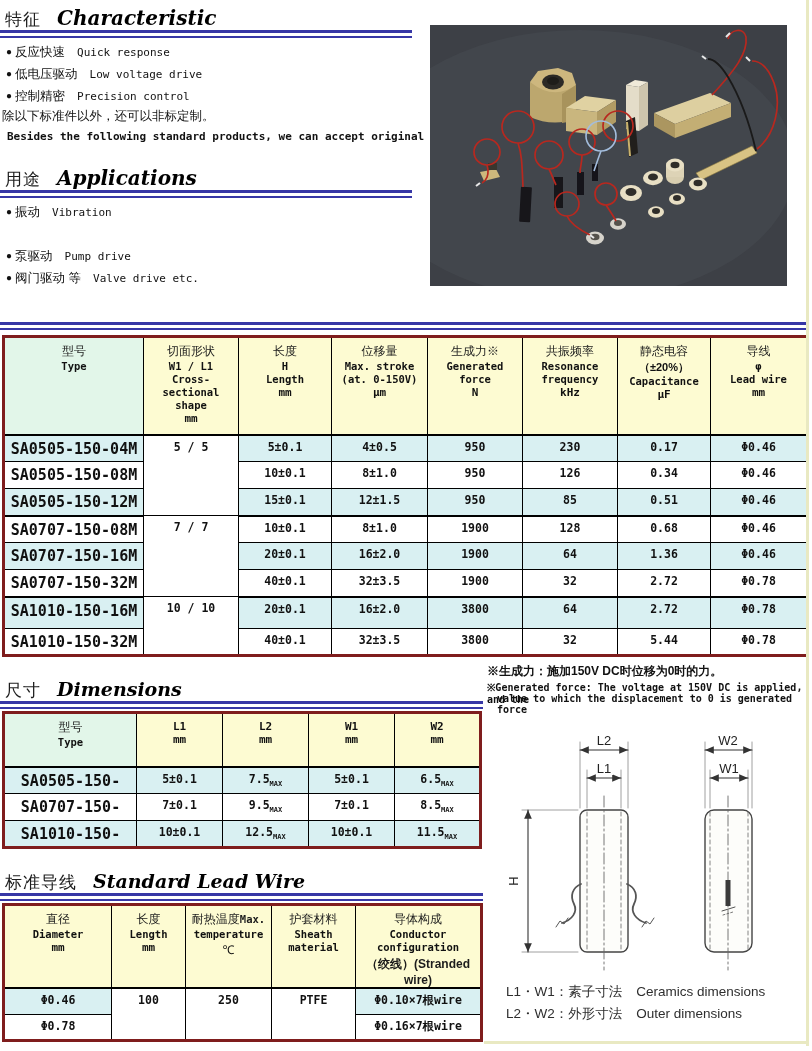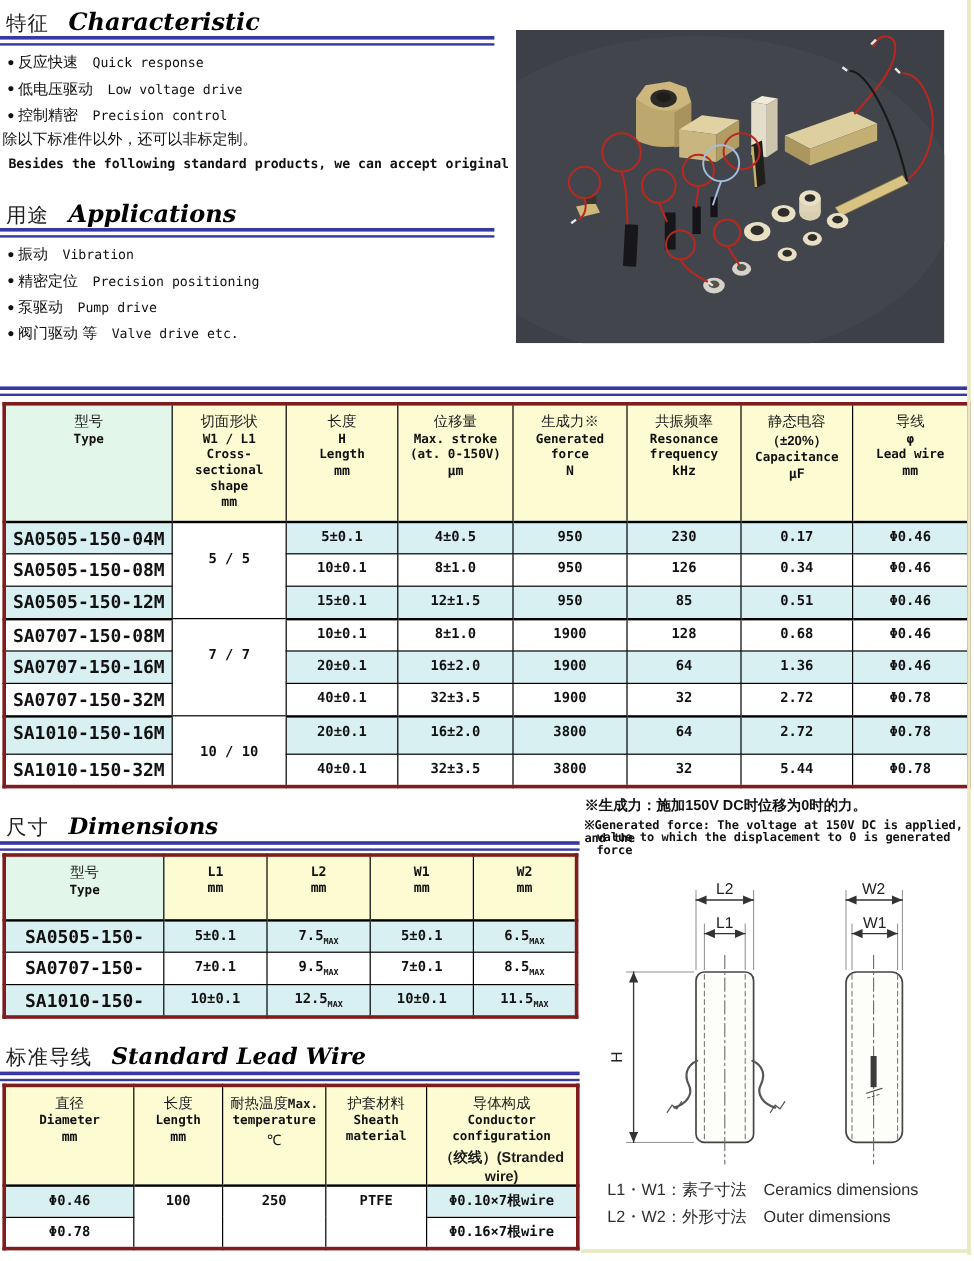--- a/index.html
+++ b/index.html
@@ -22,21 +22,21 @@
   .bold-en{font-family:"DejaVu Sans Mono",monospace;font-weight:bold;font-size:11px;}
 
   
   table{border-collapse:collapse;table-layout:fixed;}
   td{border:1px solid #000;text-align:center;vertical-align:top;padding:0;}
   .dtable{border:3px solid #7f1d1d;}
   .num{font-family:"DejaVu Sans Mono",monospace;font-weight:bold;font-size:11.5px;padding-top:4px;line-height:15px;}
   .typec{font-family:"DejaVu Sans Mono",monospace;font-weight:bold;font-size:15px;padding-top:4px;}
   tr.cy td{background:#d9f0f2;}
   tr.wh td{background:#ffffff;}
-  td.shape{background:#ffffff !important;font-family:"DejaVu Sans Mono",monospace;font-weight:bold;font-size:11.5px;padding-top:22px;}
+  td.shape{background:#ffffff !important;font-family:"DejaVu Sans Mono",monospace;font-weight:bold;font-size:11.5px;padding-top:4px;}
   tr.hrow td{border-bottom:2.5px solid #000;}
   tr.gsep td{border-bottom:2.5px solid #000;}
   td.green{background:#e2f6e9;}
   td.yel{background:#fdfbd2;}
   .hcell{display:flex;flex-direction:column;align-items:center;height:100%;}
   .hzh{font-size:12px;margin-top:5px;color:#1c1c1c;}
   .hzh2{font-size:11px;font-weight:bold;}
   .hb{font-family:"DejaVu Sans Mono",monospace;font-weight:bold;font-size:10.5px;line-height:13px;}
   .hunit{margin-top:auto;margin-bottom:6px;font-family:"DejaVu Sans Mono",monospace;font-weight:bold;font-size:11px;}
   .hunit.reg{font-family:"Liberation Sans",sans-serif;font-weight:normal;font-size:12px;}
@@ -167,23 +167,20 @@
     </g>
   </svg>
 
   <div class="abs sec-h" style="left:5px;top:166px;">
     <span class="zh">用途</span><span class="en">Applications</span>
   </div>
   <div class="abs dline" style="left:0;top:190px;width:412px;"></div>
 
   <div class="abs blt" style="left:6px;top:204px;">
     <span class="dot">●</span><span class="zh">振动</span><span class="en">Vibration</span>
-  </div>
-  <div class="abs blt" style="left:6px;top:226px;">
-    <span class="dot">●</span><span class="zh">精密定位</span><span class="en">Precision positioning</span>
   </div>
   <div class="abs blt" style="left:6px;top:248px;">
     <span class="dot">●</span><span class="zh">泵驱动</span><span class="en">Pump drive</span>
   </div>
   <div class="abs blt" style="left:6px;top:270px;">
     <span class="dot">●</span><span class="zh">阀门驱动 等</span><span class="en">Valve drive  etc.</span>
   </div>
 
   <div class="abs dline" style="left:0;top:322px;width:806px;"></div>
 

